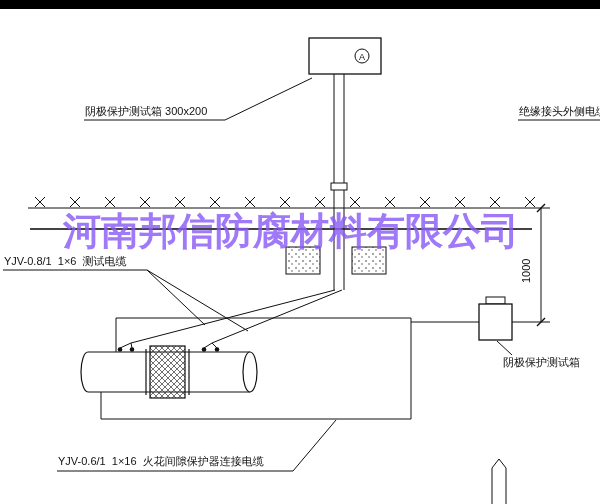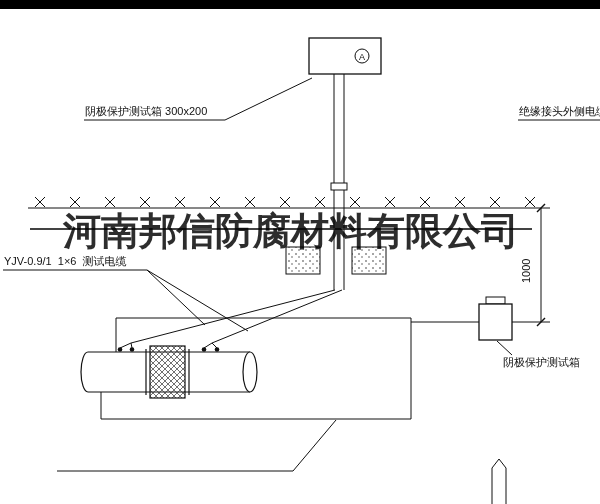--- a/index.html
+++ b/index.html
@@ -11,21 +11,21 @@
   svg{position:absolute;left:0;top:0;}
   .lbl{
     position:absolute;font-size:11px;color:#111;white-space:pre;line-height:13px;
   }
   .dim-text{
     position:absolute;left:520px;top:283px;font-size:11px;color:#111;
     transform:rotate(-90deg);transform-origin:0 0;white-space:pre;
   }
   .watermark{
     position:absolute;left:63px;top:206px;font-size:38px;font-weight:700;
-    color:#000000;opacity:.82;white-space:pre;letter-spacing:0;
+    color:#8b5cf6;opacity:.82;white-space:pre;letter-spacing:0;
     font-family:"Liberation Serif",serif;pointer-events:none;
   }
   .wm-line{
     position:absolute;left:30px;top:228px;width:502px;height:2px;background:#222;
     opacity:.85;pointer-events:none;
   }
 </style>
 </head>
 <body>
 
@@ -135,23 +135,24 @@
       <line x1="492" y1="468" x2="492" y2="504"></line>
       <line x1="506" y1="468" x2="506" y2="504"></line>
       <path d="M492,468 L499,459 L506,468"></path>
     </g>
   </svg>
 
   <div class="lbl" style="left:85px;top:105px;">阴极保护测试箱 300x200</div>
 
   <div class="lbl" style="left:519px;top:105px;">绝缘接头外侧电缆</div>
 
-  <div class="lbl" style="left:4px;top:255px;">YJV-0.9/1  1×6  测试电缆</div>
+  <div class="lbl" style="left:4px;top:255px;">YJV-0.8/1  1×6  测试电缆</div>
 
   <div class="lbl" style="left:503px;top:356px;">阴极保护测试箱</div>
 
+  <div class="lbl" style="left:58px;top:455px;">YJV-0.6/1  1×16  火花间隙保护器连接电缆</div>
 
   <div class="dim-text">1000</div>
 
   <div class="wm-line"></div>
   <div class="watermark">河南邦信防腐材料有限公司</div>
 
 </div>
 
 </body></html>

